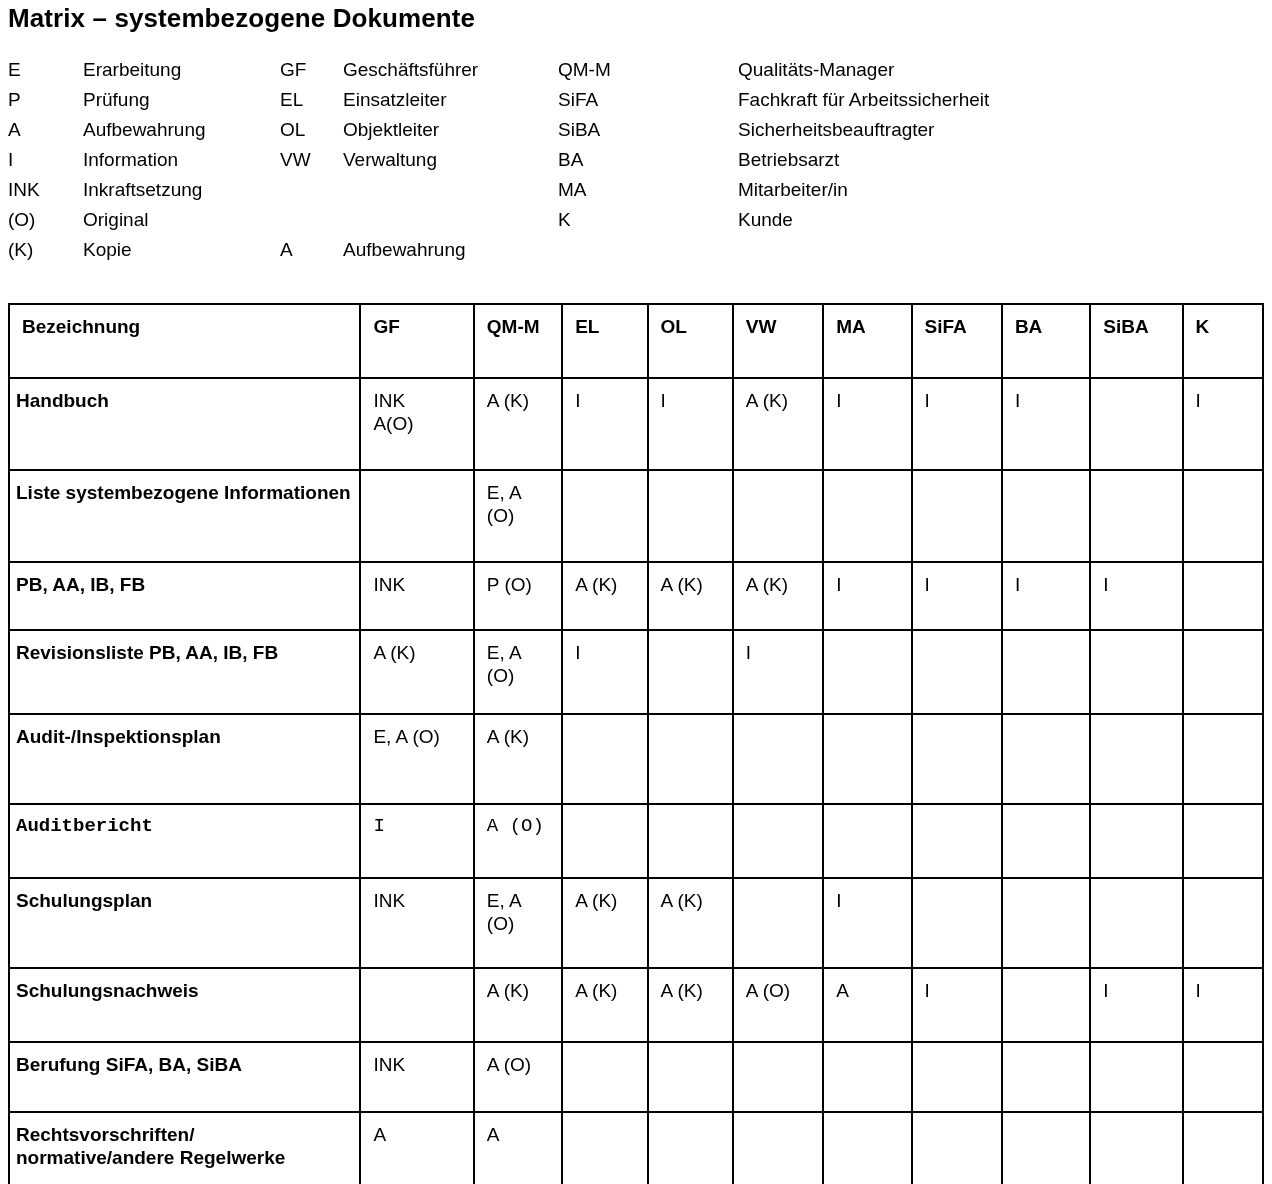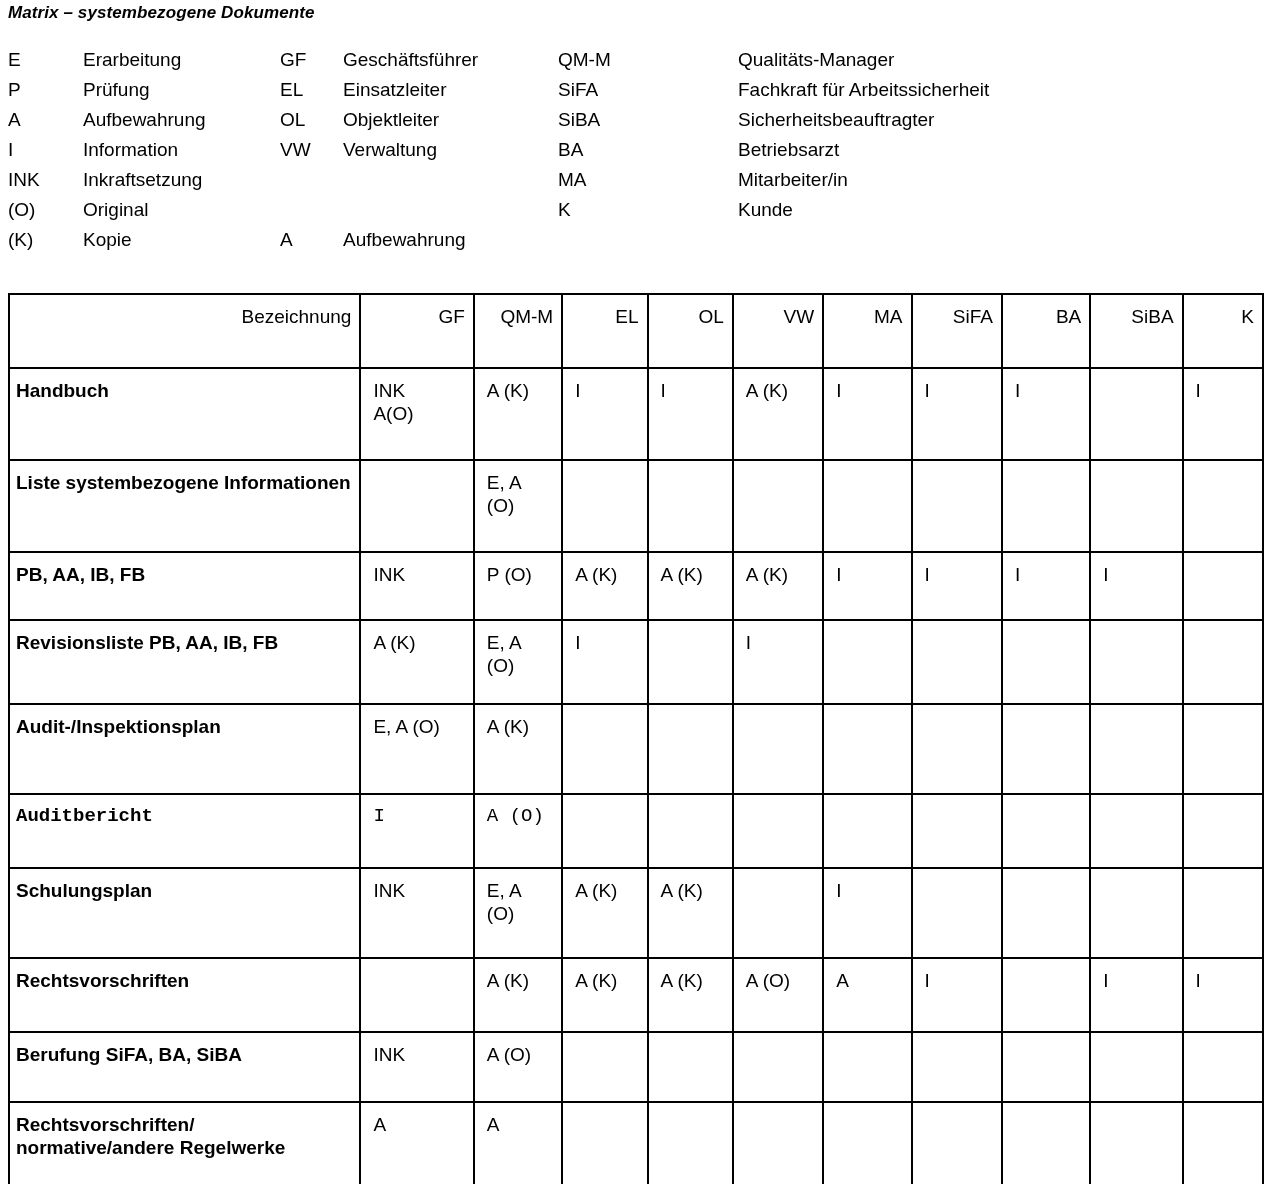--- a/index.html
+++ b/index.html
@@ -14,26 +14,25 @@
     color: #000000;
     -webkit-font-smoothing: antialiased;
   }
   .page {
     position: relative;
     width: 1272px;
     padding: 0;
     box-sizing: border-box;
   }
   .title {
-    font-size: 17px;
+    font-size: 26px;
     font-weight: bold;
     letter-spacing: 0.1px;
     margin: 4px 0 0 8px;
     line-height: 1.1;
-    font-style: italic;
   }
   
   .legend {
     margin: 22px 0 0 8px;
     position: relative;
     width: 1240px;
   }
   .legend-row {
     display: flex;
     align-items: flex-start;
@@ -60,23 +59,22 @@
   }
   table.matrix td, table.matrix th {
     border: 2px solid #000000;
     vertical-align: top;
     padding: 10px 8px 10px 12px;
     text-align: left;
     font-weight: normal;
     line-height: 1.25;
   }
   table.matrix thead th {
-    font-weight: normal;
+    font-weight: bold;
     vertical-align: top;
-    text-align: right;
   }
   table.matrix tbody td.rowlabel {
     font-weight: bold;
     padding-left: 6px;
   }
   
   col.c-label { width: 350px; }
   col.c-gf    { width: 113px; }
   col.c-qmm   { width: 88px; }
   col.c-el    { width: 85px; }
@@ -284,21 +282,21 @@
           <td class="cell-multiline">A (K)</td>
           <td class="cell-multiline">A (K)</td>
           <td class="cell-multiline"></td>
           <td class="cell-multiline">I</td>
           <td class="cell-multiline"></td>
           <td class="cell-multiline"></td>
           <td class="cell-multiline"></td>
           <td class="cell-multiline"></td>
         </tr>
         <tr class="r-schulungsnachweis">
-          <td class="rowlabel">Rechtsvorschriften</td>
+          <td class="rowlabel">Schulungsnachweis</td>
           <td class="cell-multiline"></td>
           <td class="cell-multiline">A (K)</td>
           <td class="cell-multiline">A (K)</td>
           <td class="cell-multiline">A (K)</td>
           <td class="cell-multiline">A (O)</td>
           <td class="cell-multiline">A</td>
           <td class="cell-multiline">I</td>
           <td class="cell-multiline"></td>
           <td class="cell-multiline">I</td>
           <td class="cell-multiline">I</td>

